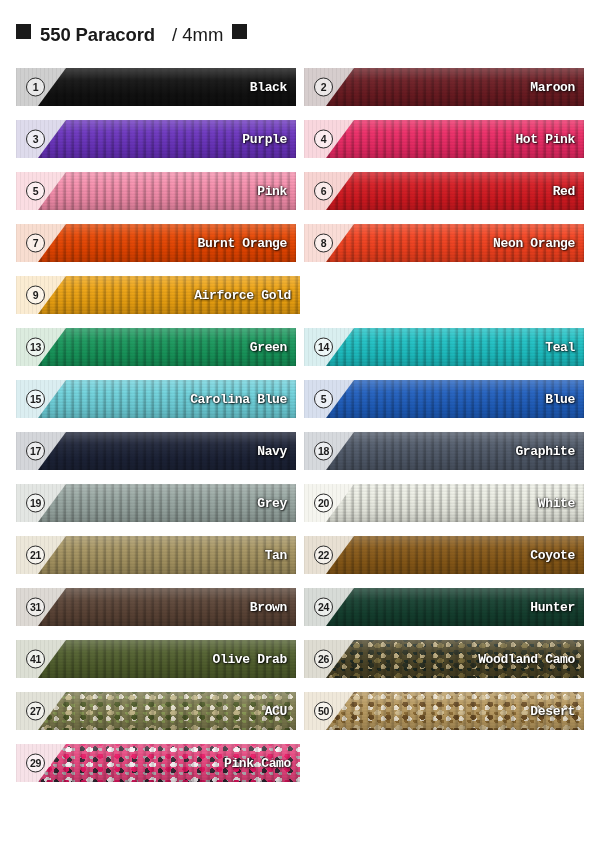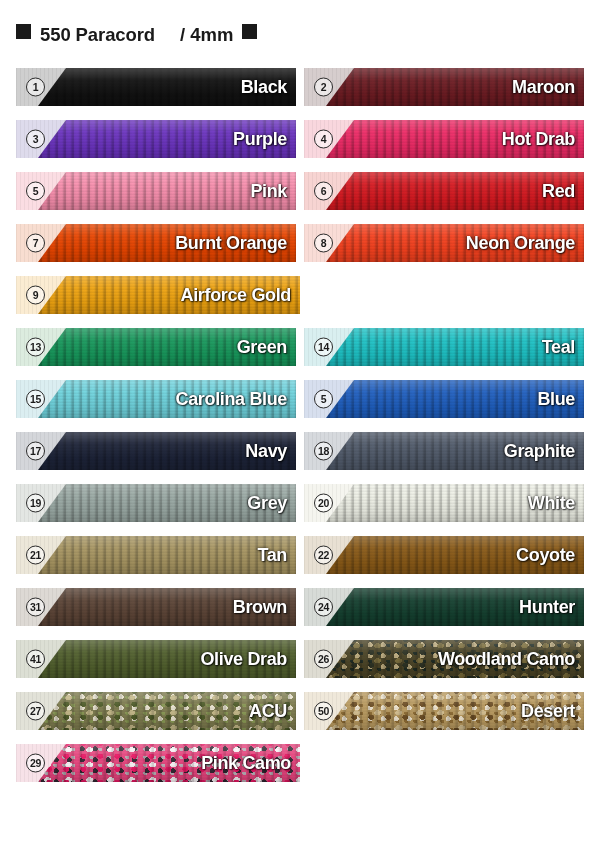--- a/index.html
+++ b/index.html
@@ -34,24 +34,24 @@
   }
   .header-title {
     font-size: 18.5px;
     font-weight: bold;
     color: #1a1a1a;
     letter-spacing: -0.1px;
     white-space: nowrap;
   }
   .header-sub {
     font-size: 18.5px;
-    font-weight: bold;
+    font-weight: normal;
     color: #1a1a1a;
     white-space: nowrap;
-    margin-left: 16px;
+    margin-left: 8px;
   }
 
   
   .grid {
     position: absolute;
     left: 0;
     top: 68px;
     width: 600px;
   }
   .row-pair {
@@ -161,28 +161,29 @@
     letter-spacing: -0.4px;
   }
   
   .label {
     position: absolute;
     z-index: 3;
     right: 9px;
     top: 50%;
     transform: translateY(-50%);
     color: #ffffff;
-    font-size: 18px;
+    font-size: 13px;
     font-weight: bold;
     letter-spacing: -0.35px;
     white-space: nowrap;
     text-shadow:
       0 0 3px rgba(0,0,0,0.62),
       1px 1px 1.5px rgba(0,0,0,0.72),
       -1px 0 1px rgba(0,0,0,0.35);
+    font-family: Liberation Mono, monospace;
   }
 </style>
 </head>
 <body>
 
 <div class="header">
   <span class="sq"></span>
   <span class="header-title">550 Paracord</span>
   <span class="header-sub">/ 4mm</span>
   <span class="sq"></span>
@@ -223,21 +224,21 @@
         <div class="label">Purple</div>
       </div>
       <div class="swatch">
         <div class="tint" style="background: rgb(249, 215, 222);"></div>
         <div class="cord">
           <div class="cord-base" style="background: rgb(239, 42, 102);"></div>
           <div class="cord-weave"></div>
           <div class="cord-sheen"></div>
         </div>
         <div class="badge">4</div>
-        <div class="label">Hot Drab</div>
+        <div class="label">Hot Pink</div>
       </div>
     </div>
     <div class="row-pair">
       <div class="swatch">
         <div class="tint" style="background: rgb(251, 221, 227);"></div>
         <div class="cord">
           <div class="cord-base" style="background: rgb(249, 143, 174);"></div>
           <div class="cord-weave"></div>
           <div class="cord-sheen"></div>
         </div>

